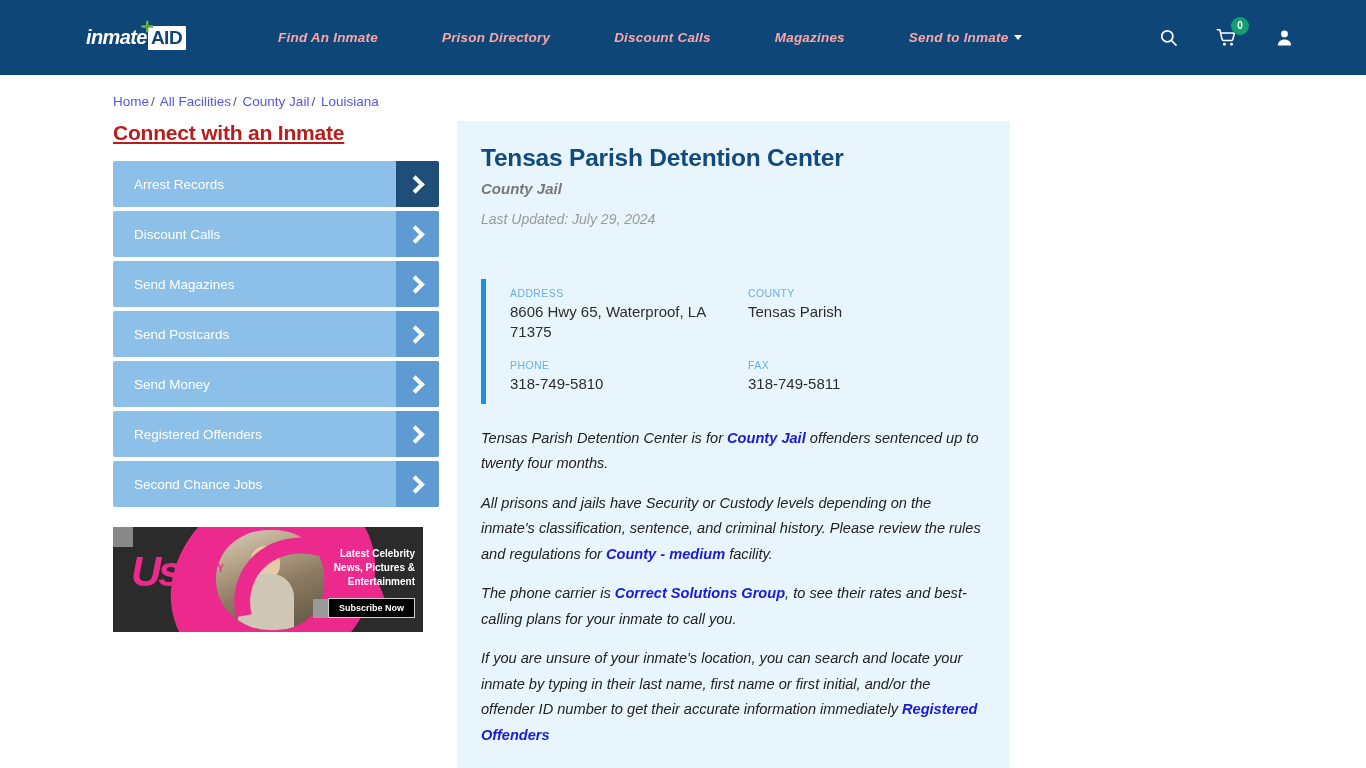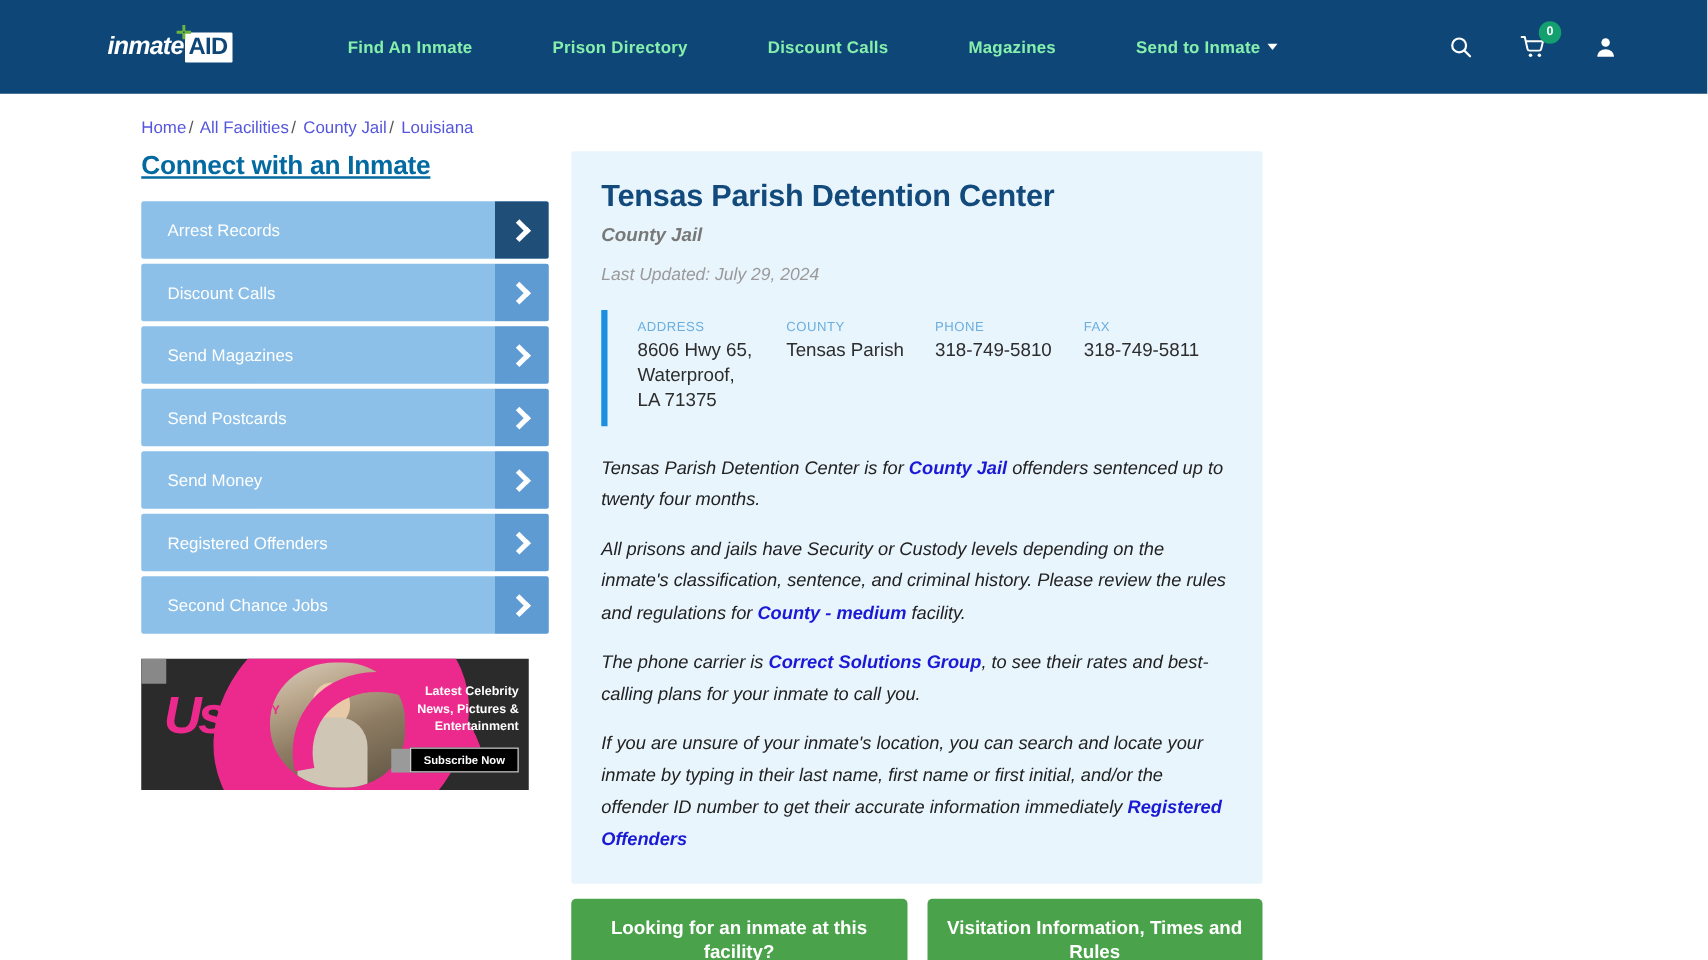--- a/index.html
+++ b/index.html
@@ -53,27 +53,28 @@
     line-height: 1;
   }
 
   .nav {
     display: flex;
     align-items: center;
     margin-left: 60px;
     gap: 0px;
   }
   .nav-item {
-    color: #86efac;
+    color: #fca5a5;
     font-size: 13.5px;
     font-weight: 700;
     padding: 0 32px;
     white-space: nowrap;
     cursor: pointer;
     letter-spacing: 0.2px;
+    font-style: italic;
   }
   .nav-item.dropdown { display: flex; align-items: center; gap: 6px; }
   .caret {
     width: 0; height: 0;
     border-left: 4.5px solid transparent;
     border-right: 4.5px solid transparent;
     border-top: 5px solid #ffffff;
     display: inline-block;
   }
 
@@ -106,21 +107,21 @@
   .breadcrumb a { color: #5555dd; text-decoration: none; cursor: pointer; }
   .breadcrumb .sep { color: #555; margin: 0 2px; }
 
   
   .page { display: flex; padding-left: 113px; margin-top: 10px; }
   .sidebar { width: 326px; flex: none; }
 
   .sidebar-title {
     font-size: 21px;
     font-weight: 700;
-    color: #0369a1;
+    color: #b91c1c;
     text-decoration: underline;
     margin-bottom: 16px;
     letter-spacing: -0.2px;
   }
 
   .side-btn {
     height: 46px;
     background: #8cc0e8;
     display: flex;
     align-items: stretch;
@@ -276,25 +277,25 @@
     margin-top: 8px;
   }
   .facility-updated {
     color: #9a9a9a;
     font-size: 14px;
     font-style: italic;
     margin-top: 14px;
   }
 
   .info-block {
-    margin-top: 21px;
+    margin-top: 52px;
     border-left: 5px solid #1d8fe0;
     padding: 8px 0 10px 24px;
     display: grid;
-    grid-template-columns: 1fr 1fr 1fr 1fr;
+    grid-template-columns: 1fr 1fr;
     row-gap: 17px;
   }
   .info-label {
     color: #6aaee0;
     font-size: 10.5px;
     letter-spacing: 0.4px;
     text-transform: uppercase;
     margin-bottom: 3px;
   }
   .info-value {

